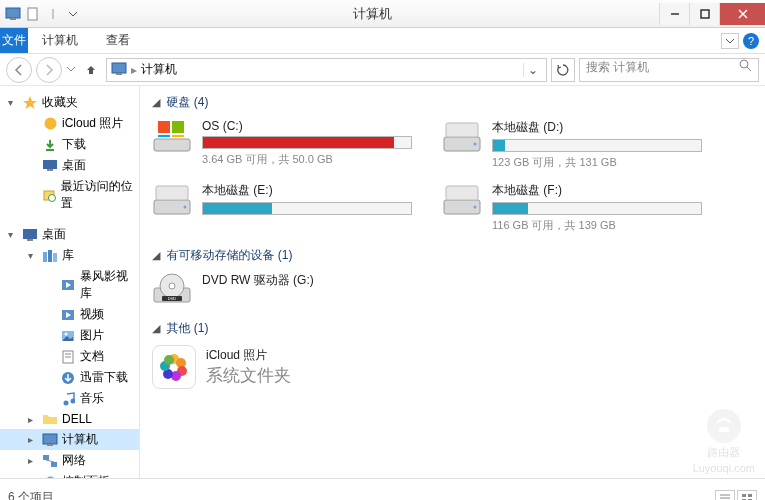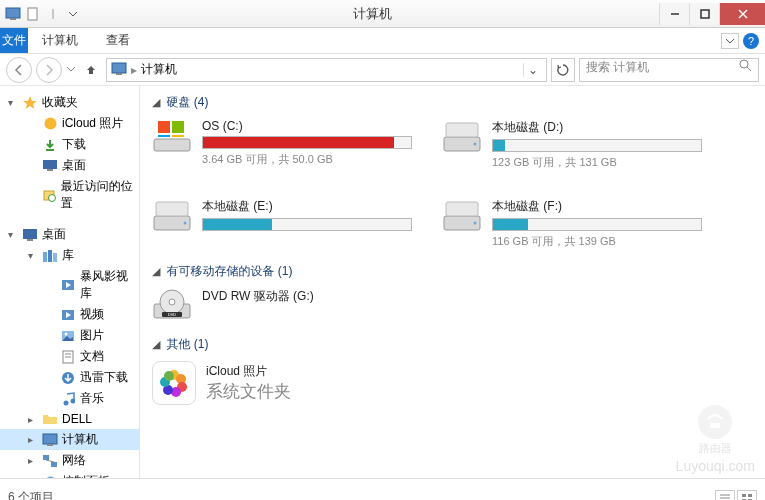--- a/index.html
+++ b/index.html
@@ -40,21 +40,21 @@
 .side-item.lvl2 { padding-left: 28px; }
 .side-item.lvl3 { padding-left: 60px; }
 .side-item.selected { background: #cde8ff; }
 .tree-arrow { width: 10px; color: #666; font-size: 10px; }
 .side-icon { width: 16px; height: 16px; display: flex; align-items: center; justify-content: center; flex-shrink: 0; }
 
 .main { flex: 1; overflow-y: auto; padding: 8px 12px; }
 .section { margin-bottom: 14px; }
 .section-head { display: flex; align-items: center; gap: 6px; margin-bottom: 8px; color: #1a3e6e; }
 .section-head .arrow { color: #555; font-size: 11px; }
-.drives { display: flex; flex-wrap: wrap; gap: 28px 30px; }
+.drives { display: flex; flex-wrap: wrap; gap: 12px 30px; }
 .drive { display: flex; gap: 10px; width: 260px; }
 .drive-icon { width: 40px; height: 34px; flex-shrink: 0; }
 .drive-info { flex: 1; }
 .drive-name { color: #222; margin-bottom: 3px; }
 .drive-bar { height: 13px; border: 1px solid #b8b8b8; background: #f4f4f4; margin-bottom: 3px; position: relative; }
 .drive-fill { height: 100%; }
 .drive-text { color: #888; font-size: 11px; }
 
 .other-item { display: flex; gap: 10px; align-items: center; }
 .other-icon { width: 44px; height: 44px; border-radius: 8px; border: 1px solid #ddd; display: flex; align-items: center; justify-content: center; }
@@ -502,14 +502,14 @@
 </div>
 
 <div class="watermark">
   <div class="wcircle">
       <svg width="20" height="18" viewBox="0 0 20 18">
         <path d="M3 6 Q10 -2 17 6" fill="none" stroke="#fff" stroke-width="2"></path>
         <rect x="5" y="10" width="10" height="5" rx="1" fill="#fff"></rect>
       </svg>
     </div>
   <span>路由器</span>
-  <span style="font-size:14px">Luyouqi.com</span>
+  <span style="font-size:11px">Luyouqi.com</span>
 </div>
 
 </body></html>

